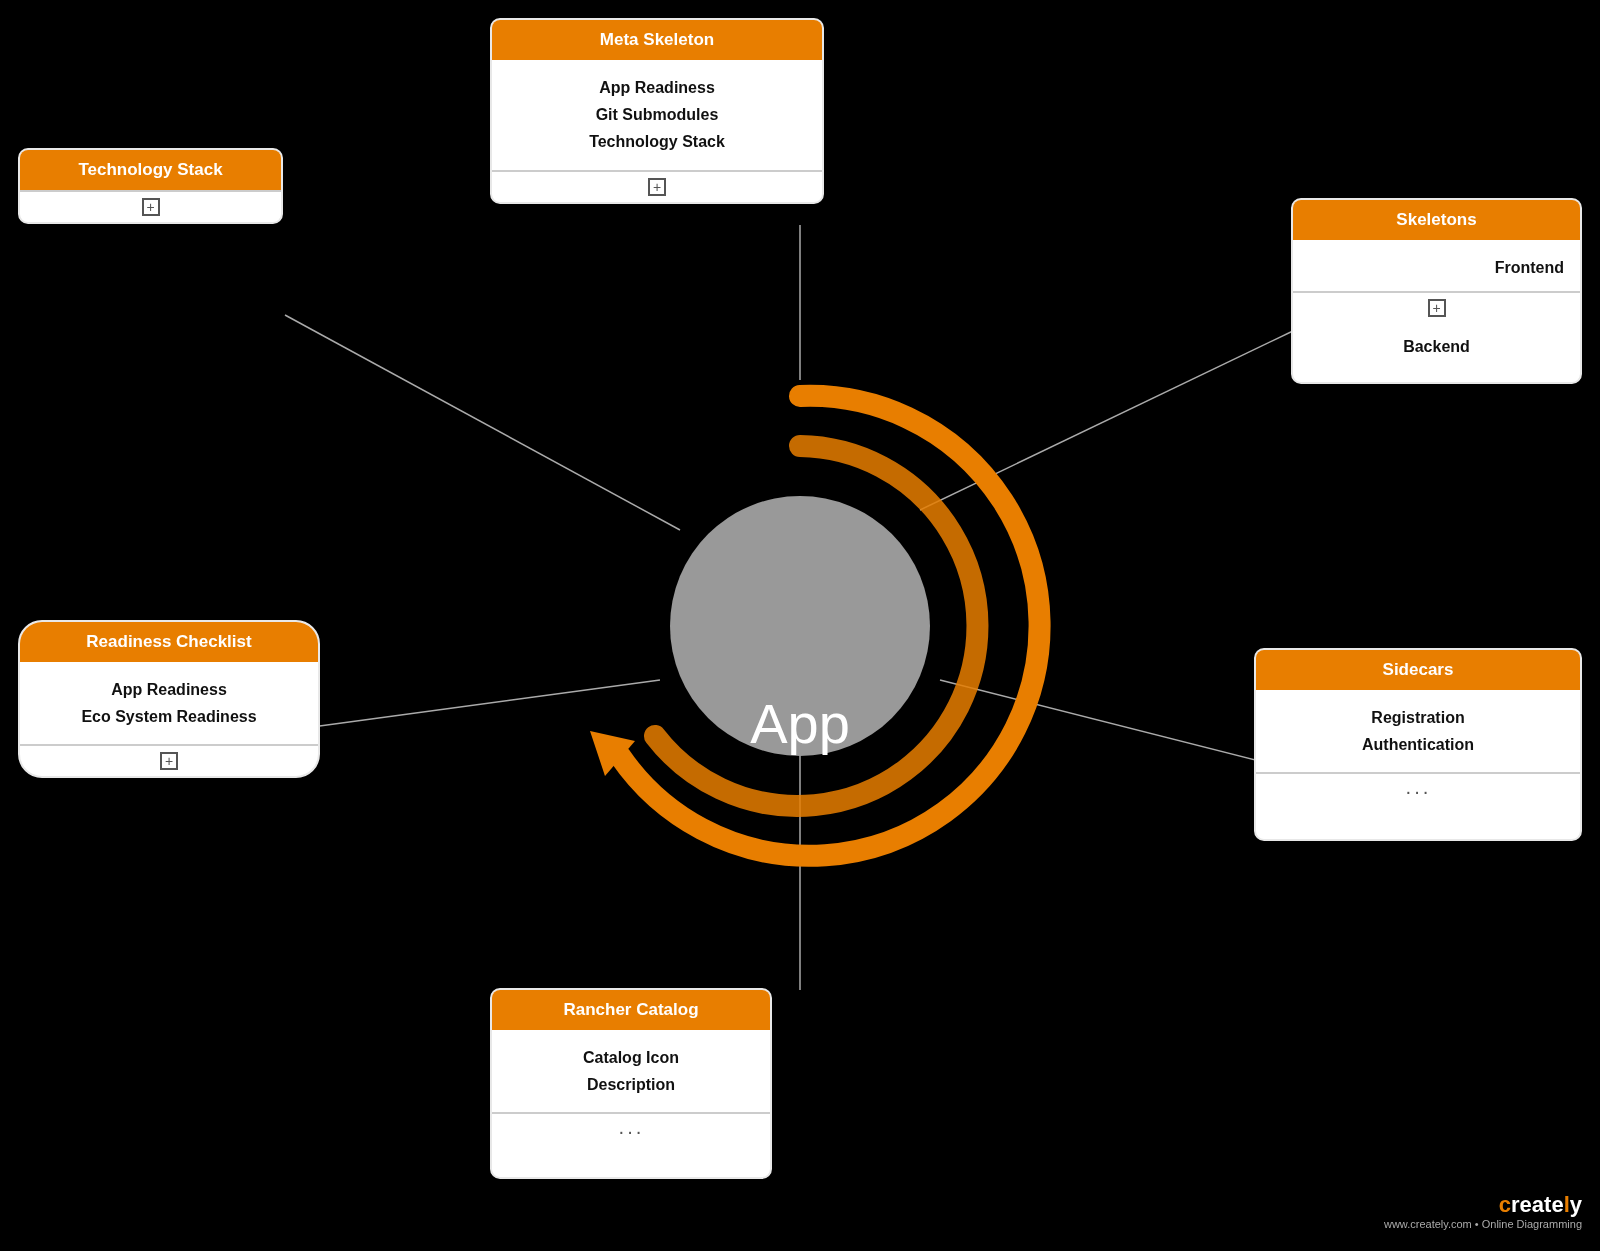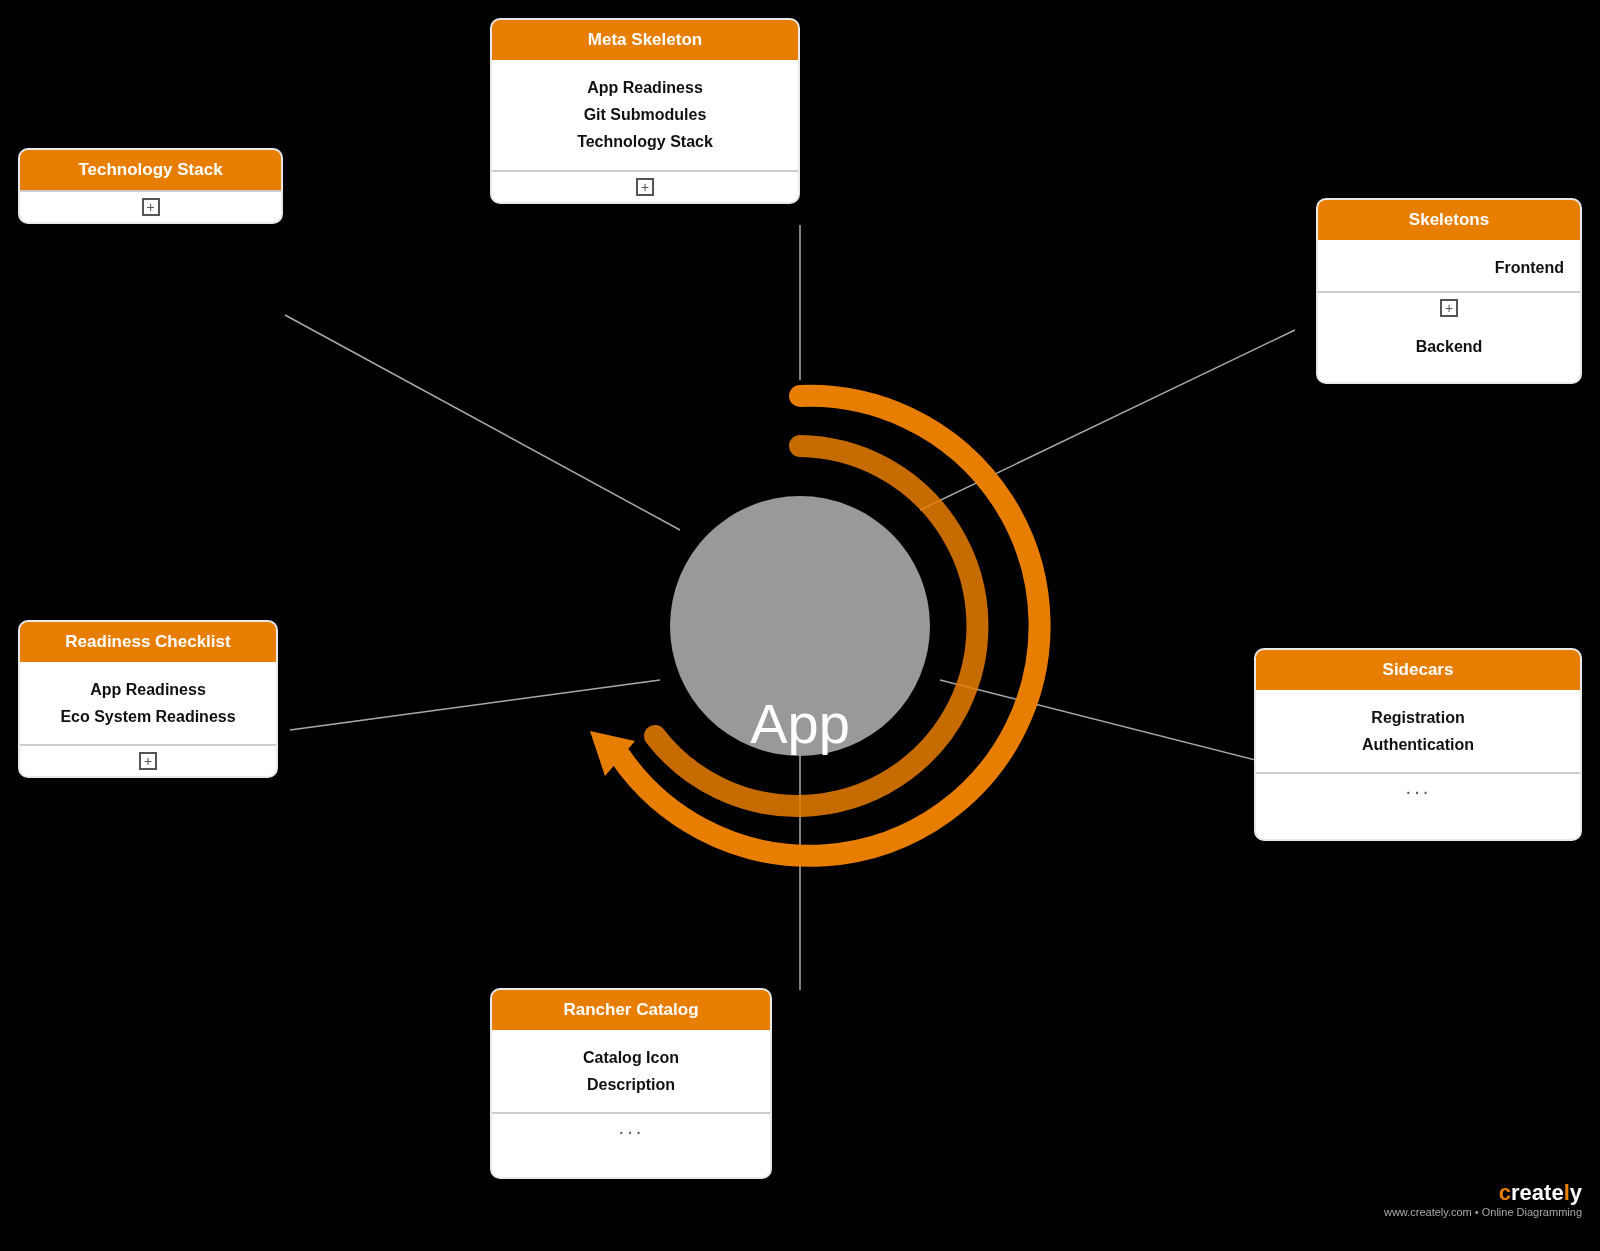--- a/index.html
+++ b/index.html
@@ -108,21 +108,21 @@
 
     .dots-icon {
       font-size: 20px;
       letter-spacing: 2px;
       color: #555;
     }
 
     
     .watermark {
       position: absolute;
-      bottom: 33px;
+      bottom: 21px;
       right: 18px;
       text-align: right;
       z-index: 100;
     }
     .watermark-logo {
       font-size: 22px;
       font-weight: bold;
       color: #fff;
     }
     .watermark-logo span.c { color: #e87e00; }
@@ -161,57 +161,57 @@
     <polygon points="65,410 95,375 50,365" fill="#e87e00"></polygon>
 
     <path d="M 260 80 
              A 180 180 0 1 1 115 370" fill="none" stroke="#e87e00" stroke-width="22" stroke-linecap="round" opacity="0.85"></path>
   </svg>
 
   <div class="center-circle">
     <span class="center-label">App</span>
   </div>
 
-  <div class="card" style="left: 490px; top: 18px; width: 310px; border-radius: 10px;">
+  <div class="card" style="left: 490px; top: 18px; width: 334px; border-radius: 10px;">
     <div class="card-header">
       <span>Meta Skeleton</span>
     </div>
     <div class="card-body">
       App Readiness<br>Git Submodules<br>Technology Stack
     </div>
     <div class="card-footer">
       <span class="plus-icon">+</span>
     </div>
   </div>
 
   <div class="card" style="left: 18px; top: 148px; width: 265px;">
     <div class="card-header">
       <span>Technology Stack</span>
     </div>
     <div class="card-footer">
       <span class="plus-icon">+</span>
     </div>
   </div>
 
-  <div class="card" style="right: 18px; top: 198px; width: 266px;">
+  <div class="card" style="right: 18px; top: 198px; width: 291px;">
     <div class="card-header">
       <span>Skeletons</span>
     </div>
     <div class="card-body" style="padding-bottom: 10px; text-align: right;">
       Frontend
     </div>
     <div class="card-footer">
       <span class="plus-icon">+</span>
     </div>
     <div class="card-body" style="padding-top: 10px; padding-bottom: 22px;">
       Backend
     </div>
   </div>
 
-  <div class="card" style="left: 18px; top: 620px; width: 260px;">
+  <div class="card" style="left: 18px; top: 620px; width: 302px; border-radius: 24px;">
     <div class="card-header">
       <span>Readiness Checklist</span>
     </div>
     <div class="card-body">
       App Readiness<br>Eco System Readiness
     </div>
     <div class="card-footer">
       <span class="plus-icon">+</span>
     </div>
   </div>

